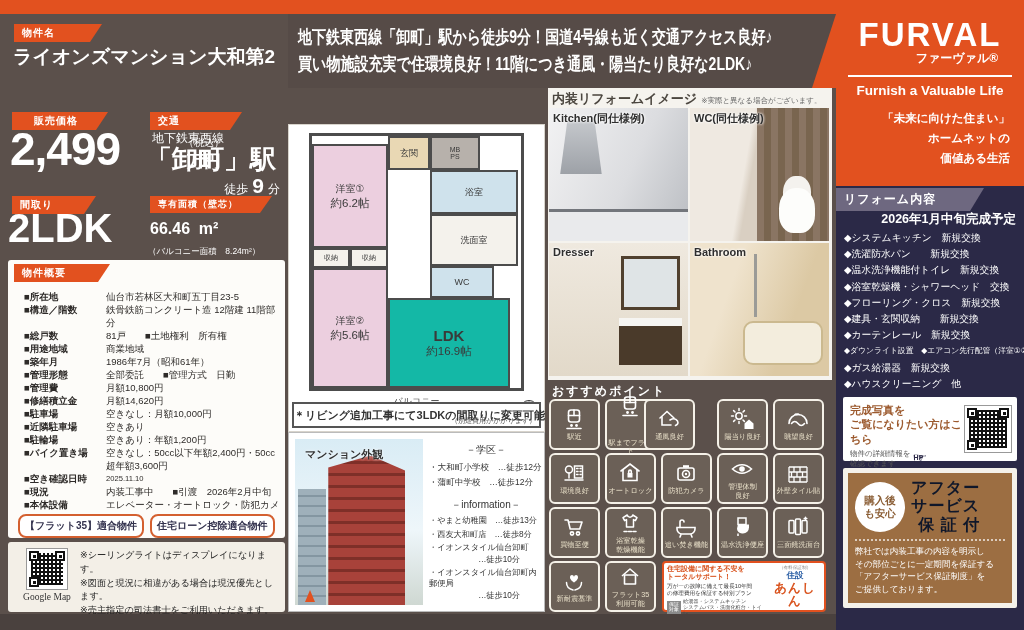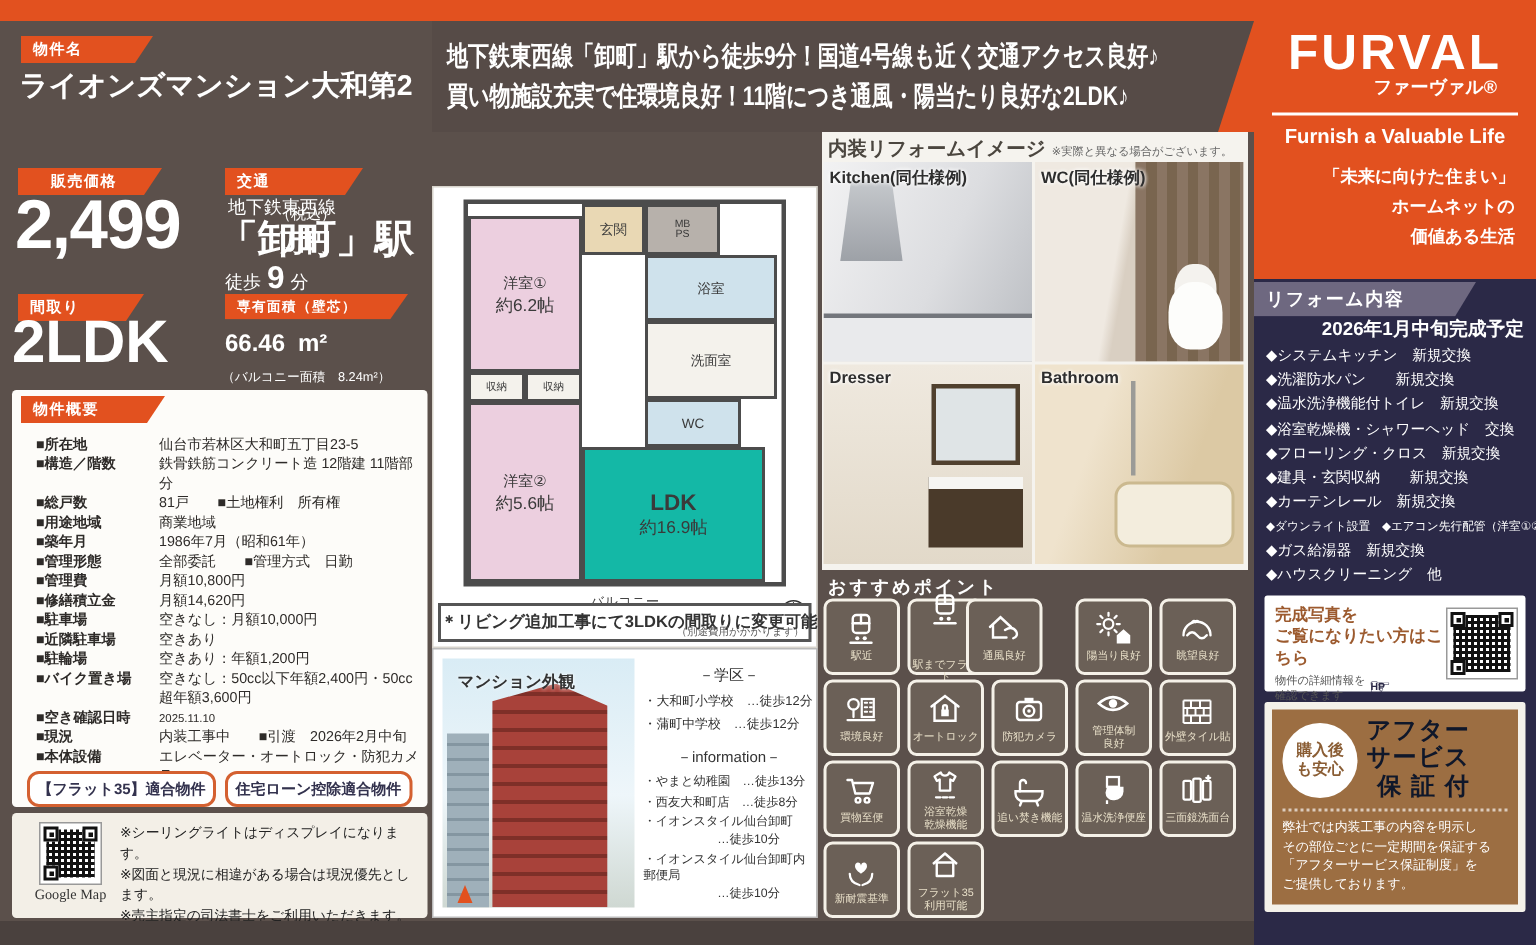--- a/index.html
+++ b/index.html
@@ -269,21 +269,21 @@
 
   <div class="ribbon" style="left:12px;top:112px;width:96px;text-align:center;"><span>販売価格</span></div>
   <div class="a price-val" style="left:10px;top:122px;">2,499</div>
   <div class="a" style="left:184px;top:136px;text-align:center;">
     <div class="price-tax">（税込）</div>
     <div class="price-unit">万円</div>
   </div>
   <div class="ribbon" style="left:150px;top:112px;width:92px;"><span>交通</span></div>
   <div class="a access1" style="left:152px;top:130px;">地下鉄東西線</div>
   <div class="a station" style="left:146px;top:142px;">「卸町」駅</div>
-  <div class="a walk" style="left:150px;top:174px;width:130px;">
+  <div class="a walk" style="left:150px;top:174px;width:130px;text-align:right;">
     <span>徒歩</span><b>9</b><span>分</span>
   </div>
   <div class="ribbon" style="left:12px;top:196px;width:84px;"><span>間取り</span></div>
   <div class="a layout-val" style="left:8px;top:206px;">2LDK</div>
   <div class="ribbon" style="left:150px;top:196px;width:122px;font-size:9px;"><span>専有面積（壁芯）</span></div>
   <div class="a area-val" style="left:150px;top:206px;"><span>66.46</span> <span>m²</span></div>
   <div class="a area-note" style="left:148px;top:246px;">（バルコニー面積　8.24m²）</div>
 
   <div class="panel" style="left:8px;top:260px;width:277px;height:278px;">
     <div class="ribbon" style="left:6px;top:4px;width:96px;"><span>物件概要</span></div>
@@ -564,20 +564,40 @@
       <span class="tl">新耐震基準</span>
     </div>
   <div class="tile" style="left:605px;top:561px;">
       <svg>
         <use href="#i-house"></use>
       </svg>
       <span class="tl">フラット35
 利用可能</span>
     </div>
 
+  <div class="support">
+    <div class="sup-l">
+      <div class="sup-h">住宅設備に関する不安を
+トータルサポート！</div>
+      <div class="sup-b">万が一の故障に備えて最長10年間
+の修理費用を保証する特別プラン</div>
+      <div class="sup-t">
+        <span class="sup-chip">保証
+対象</span>
+        <span class="sup-tx">給湯器・システムキッチン
+システムバス・洗面化粧台・トイレ</span>
+      </div>
+    </div>
+    <div class="sup-r">
+      <div class="sup-note">（有料保証制）</div>
+      <div class="sup-l1">住設</div>
+      <div class="sup-l2">あんしん</div>
+      <div class="sup-l3">サポート</div>
+    </div>
+  </div>
 
   <div class="a navy">
     <div class="reform-head">リフォーム内容</div>
     <div class="completion">2026年1月中旬完成予定</div>
     <div class="reform-list">
       <div>◆システムキッチン　新規交換</div>
       <div>◆洗濯防水パン　　新規交換</div>
       <div>◆温水洗浄機能付トイレ　新規交換</div>
       <div>◆浴室乾燥機・シャワーヘッド　交換</div>
       <div>◆フローリング・クロス　新規交換</div>

